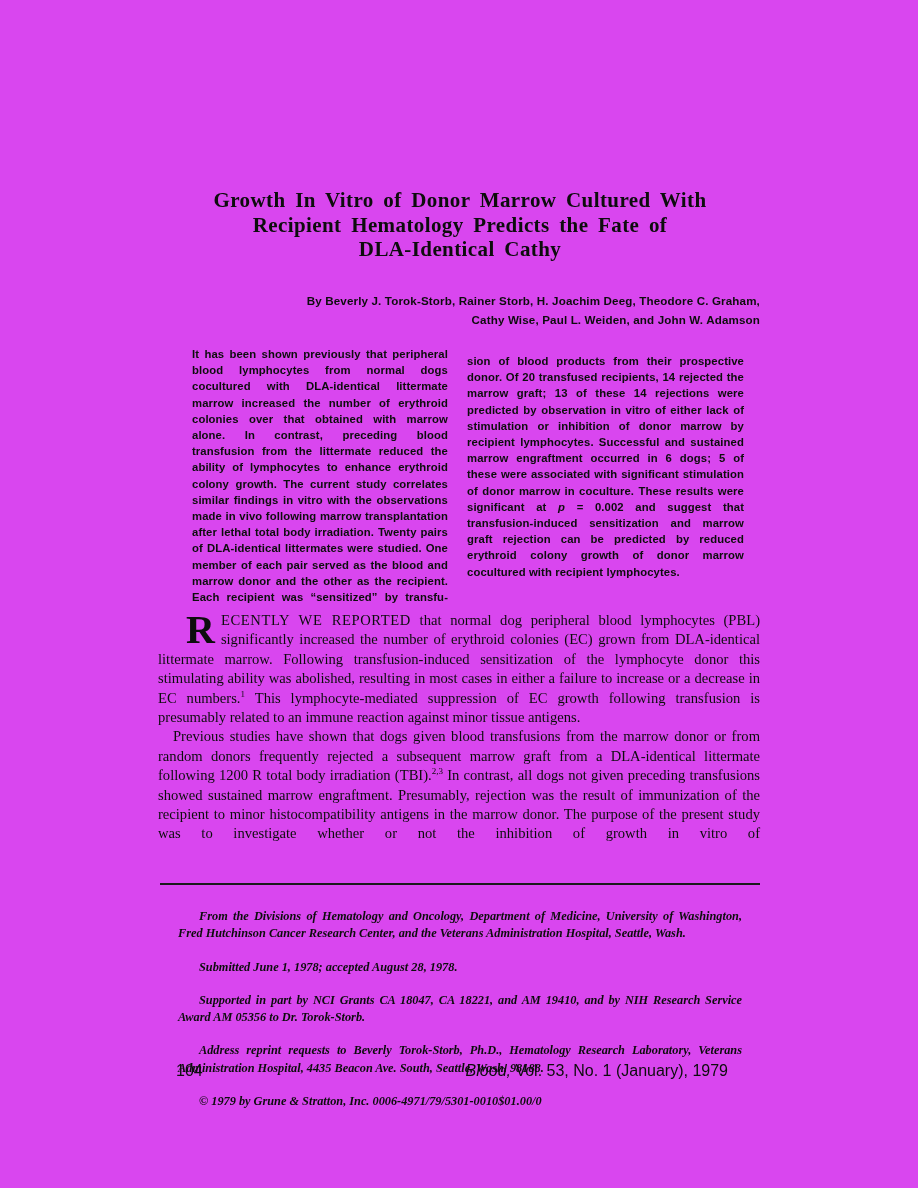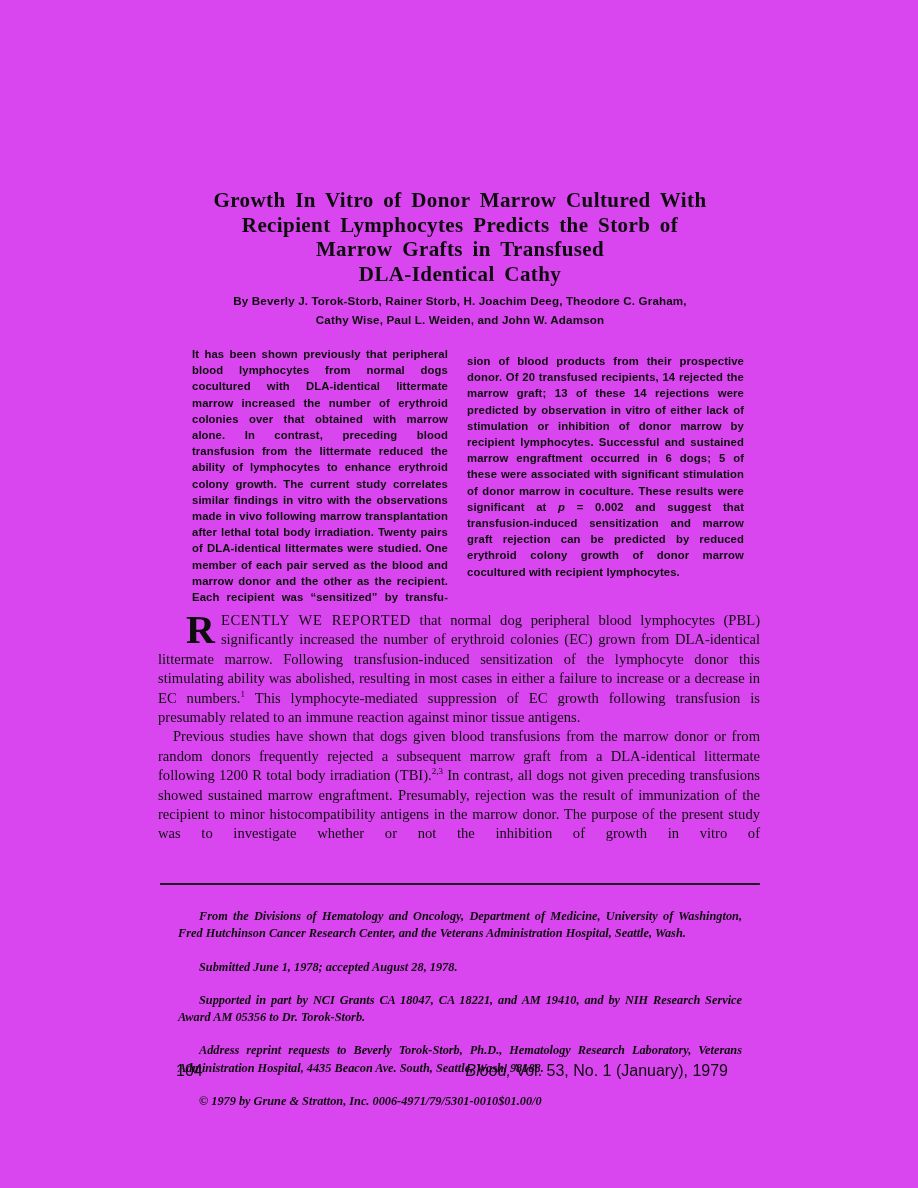--- a/index.html
+++ b/index.html
@@ -22,21 +22,21 @@
     font-size: 21px;
     line-height: 24.5px;
     letter-spacing: 0.4px;
     word-spacing: 4px;
   }
 
   
   .authors-block {
     position: absolute;
     left: 160px; top: 291px; width: 600px;
-    text-align: center;
+    text-align: right;
     font-family: "Liberation Sans", sans-serif;
     font-weight: bold;
     font-size: 11.6px;
     line-height: 19px;
     letter-spacing: 0.15px;
   }
 
   
   .abstract-block {
     position: absolute;
@@ -117,22 +117,21 @@
   .footer-right { padding-right: 20px; }
   .ital { font-style: italic; }
 </style>
 </head>
 <body>
 
 <div id="page">
 
   <div class="title-block">
     <div>Growth In Vitro of Donor Marrow Cultured With</div>
-    <div>Recipient Lymphocytes Predicts the Storb of</div>
-    <div>Marrow Grafts in Transfused</div>
+    <div>Recipient Hematology Predicts the Fate of</div>
     <div>DLA-Identical Cathy</div>
   </div>
 
   <div class="authors-block">
     <div>By Beverly J. Torok-Storb, Rainer Storb, H. Joachim Deeg, Theodore C. Graham,</div>
     <div>Cathy Wise, Paul L. Weiden, and John W. Adamson</div>
   </div>
 
   <div class="abstract-block">
     <div class="abs-col1">It has been shown previously that peripheral blood lymphocytes from normal dogs cocultured with DLA-identical littermate marrow increased the number of erythroid colonies over that obtained with marrow alone. In contrast, preceding blood transfusion from the littermate reduced the ability of lymphocytes to enhance erythroid colony growth. The current study correlates similar findings in vitro with the observations made in vivo following marrow transplantation after lethal total body irradiation. Twenty pairs of DLA-identical littermates were studied. One member of each pair served as the blood and marrow donor and the other as the recipient. Each recipient was “sensitized” by transfu-</div>

